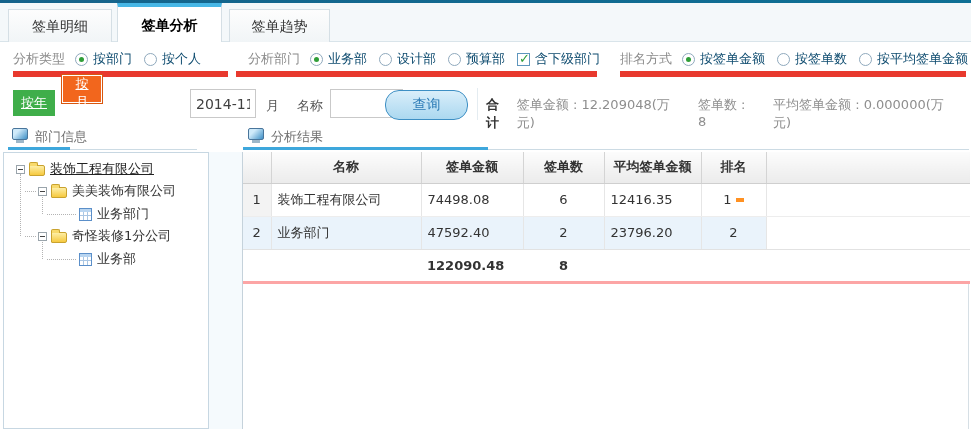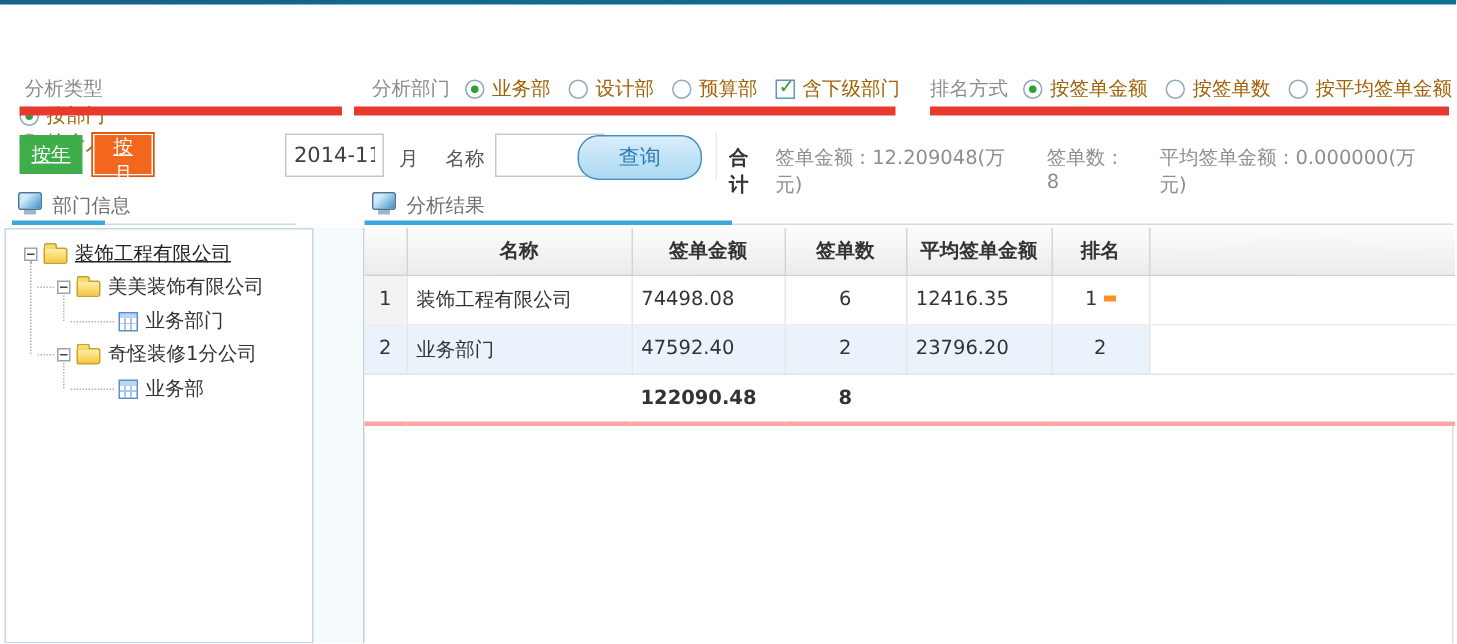--- a/index.html
+++ b/index.html
@@ -14,36 +14,36 @@
             background:#f4f8fa; border-bottom:1px solid #d9e4ea; }
   .tab { position:absolute; top:6px; height:33px; line-height:33px; text-align:center;
          font-size:14px; color:#333; background:linear-gradient(#fdfdfd,#f1f5f7);
          border:1px solid #d5dfe5; border-bottom:none; cursor:pointer; }
   .tab.active { top:0; height:39px; background:#fff; border-top:4px solid #47b7e6;
                 font-weight:bold; color:#000; line-height:36px; z-index:2; }
 
   
   .frow1 { position:absolute; top:50px; height:18px; display:flex; align-items:center; font-size:13px; }
   .grp-label { color:#8b8b8b; margin-right:10px; }
-  .opt { display:flex; align-items:center; margin-right:12px; color:#a16207; }
+  .opt { display:flex; align-items:center; margin-right:12px; color:#0c4a6e; }
   .radio { width:13px; height:13px; border-radius:50%; border:1px solid #8fa9bd;
            background:#fff; display:inline-block; position:relative; margin-right:5px; flex:none; }
   .radio.sel::after { content:""; position:absolute; left:3px; top:3px; width:5px; height:5px;
                       border-radius:50%; background:#2f9e38; }
   .checkbox { width:13px; height:13px; border:1px solid #5e96bd; background:#fff;
               display:inline-block; position:relative; margin-right:5px; flex:none; }
   .checkbox.checked::after { content:"\2713"; position:absolute; left:1px; top:-3px;
                              color:#2f9e38; font-size:13px; font-weight:bold; }
   .redbar { position:absolute; top:71px; height:6px; background:#e8392e; }
 
   
   .btn-period { position:absolute; top:90px; height:26px; padding:0 8px; border:none;
                 background:#3fae4a; color:#fff; font-size:13px; text-decoration:underline;
                 cursor:pointer; font-family:inherit; }
-  .btn-period.active { top:88px; height:30px; background:#f2661d;
+  .btn-period.active { top:74px; height:30px; background:#f2661d;
                        border:1px solid #d9570f; box-shadow:inset 0 0 0 1px #fff; }
   .inp { position:absolute; border:1px solid #c9c9c9; background:#fff; font-size:14px;
          color:#404040; padding:0 5px; font-family:inherit; }
   .unit-label { position:absolute; font-size:13px; color:#555; }
   .btn-query { position:absolute; left:385px; top:90px; width:83px; height:30px;
                background:linear-gradient(#d9eefa,#abd8f0); border:1px solid #3d8fc4;
                border-radius:14px; color:#2a7ab5; font-size:14px; cursor:pointer; font-family:inherit; }
   .summary { position:absolute; left:486px; top:96px; font-size:13px; color:#8e8e8e;
              display:flex; align-items:flex-start; }
   .summary .lbl-total { color:#333; font-weight:bold; margin-right:6px; }
@@ -105,22 +105,27 @@
   .rank-marker { display:inline-block; width:8px; height:4px; background:#ff9122;
                  margin-left:4px; vertical-align:2px; }
 </style>
 </head>
 <body>
 
 <div class="page">
 
   <div class="topline"></div>
 
-
-  <div class="frow1" style="left:13px;flex-direction:column;">
+  <div class="tabbar">
+    <div class="tab" style="left:8px;width:104px;">签单明细</div>
+    <div class="tab active" style="left:117px;width:105px;">签单分析</div>
+    <div class="tab" style="left:229px;width:101px;">签单趋势</div>
+  </div>
+
+  <div class="frow1" style="left:13px;">
     <span class="grp-label">分析类型</span>
     <span class="opt">
       <span class="radio sel"></span>
       <span>按部门</span>
     </span>
     <span class="opt">
       <span class="radio"></span>
       <span>按个人</span>
     </span>
   </div>

